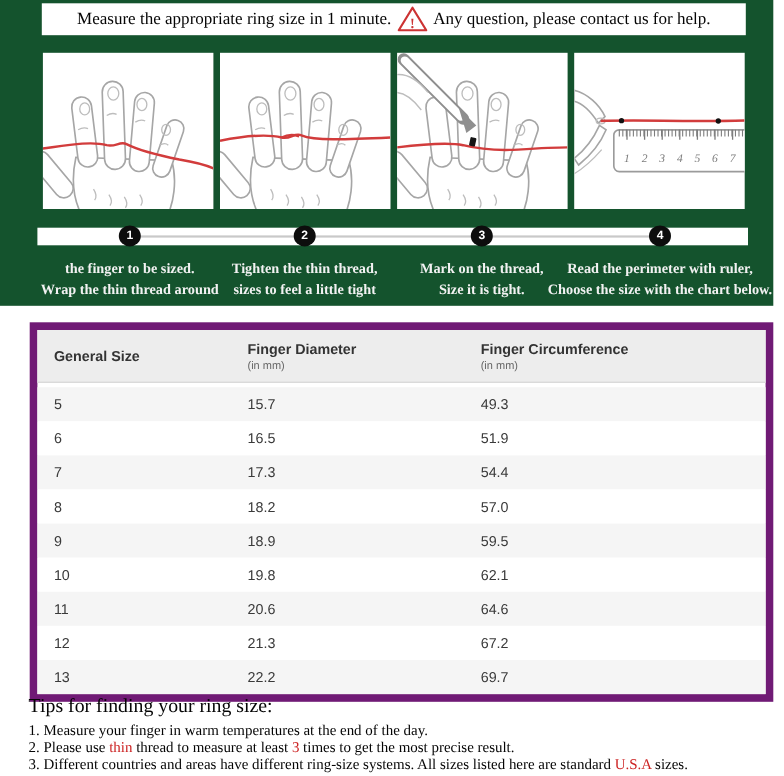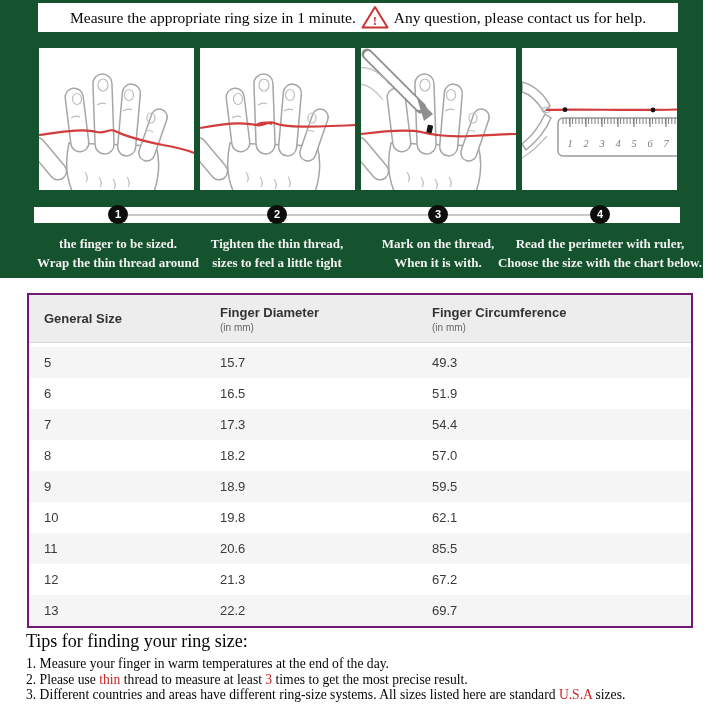--- a/index.html
+++ b/index.html
@@ -17,21 +17,21 @@
   .progress{position:absolute;left:34px;top:207px;width:646px;height:16px;background:#ffffff;}
   .pline{position:absolute;left:84px;top:7px;width:482px;height:2px;background:#c9c9c9;}
   .pnum{position:absolute;top:-2px;width:20px;height:19px;border-radius:50%;background:#0d0d0d;
         color:#fff;font-family:"Liberation Sans",sans-serif;font-size:11px;font-weight:bold;
         line-height:19px;text-align:center;}
   .p1{left:74px}.p2{left:233px}.p3{left:394px}.p4{left:556px}
   .cap{position:absolute;top:234px;width:220px;text-align:center;white-space:nowrap;
        color:#f2f2f2;font-weight:bold;font-size:13px;line-height:19px;}
   .c1{left:8px}.c2{left:167px}.c3{left:328px}.c4{left:490px}
   
-  .sizetable{position:absolute;left:27px;top:293px;width:662px;border:2px solid #701a75;
+  .sizetable{position:absolute;left:27px;top:293px;width:662px;border:7px solid #701a75;
              font-family:"Liberation Sans",sans-serif;background:#fff;}
   .thead{height:47px;background:#ededed;border-bottom:1px solid #d5d5d5;display:grid;
          grid-template-columns:191px 212px 1fr;align-items:center;}
   .th{color:#333;}
   .th .thl{font-size:13px;font-weight:bold;}
   .th .ths{font-size:10px;font-weight:normal;color:#666;margin-top:2px;}
   .th.first{padding-left:15px;}
   .tbody{padding-top:4px;}
   .tr{display:grid;grid-template-columns:191px 212px 1fr;height:31px;align-items:center;
       font-size:13px;color:#3a3a3a;background:#ffffff;}
@@ -191,21 +191,21 @@
     <div class="cap c1">
       <div>the finger to be sized.</div>
       <div>Wrap the thin thread around</div>
     </div>
     <div class="cap c2">
       <div>Tighten the thin thread,</div>
       <div>sizes to feel a little tight</div>
     </div>
     <div class="cap c3">
       <div>Mark on the thread,</div>
-      <div>When it is with.</div>
+      <div>Size it is tight.</div>
     </div>
     <div class="cap c4">
       <div>Read the perimeter with ruler,</div>
       <div>Choose the size with the chart below.</div>
     </div>
   </section>
 
   <section class="sizetable">
     <div class="thead">
       <div class="th first">
@@ -247,21 +247,21 @@
           <div class="td">59.5</div>
       </div>
       <div class="tr">
         <div class="td first">10</div>
           <div class="td">19.8</div>
           <div class="td">62.1</div>
       </div>
       <div class="tr alt">
         <div class="td first">11</div>
           <div class="td">20.6</div>
-          <div class="td">85.5</div>
+          <div class="td">64.6</div>
       </div>
       <div class="tr">
         <div class="td first">12</div>
           <div class="td">21.3</div>
           <div class="td">67.2</div>
       </div>
       <div class="tr alt">
         <div class="td first">13</div>
           <div class="td">22.2</div>
           <div class="td">69.7</div>

